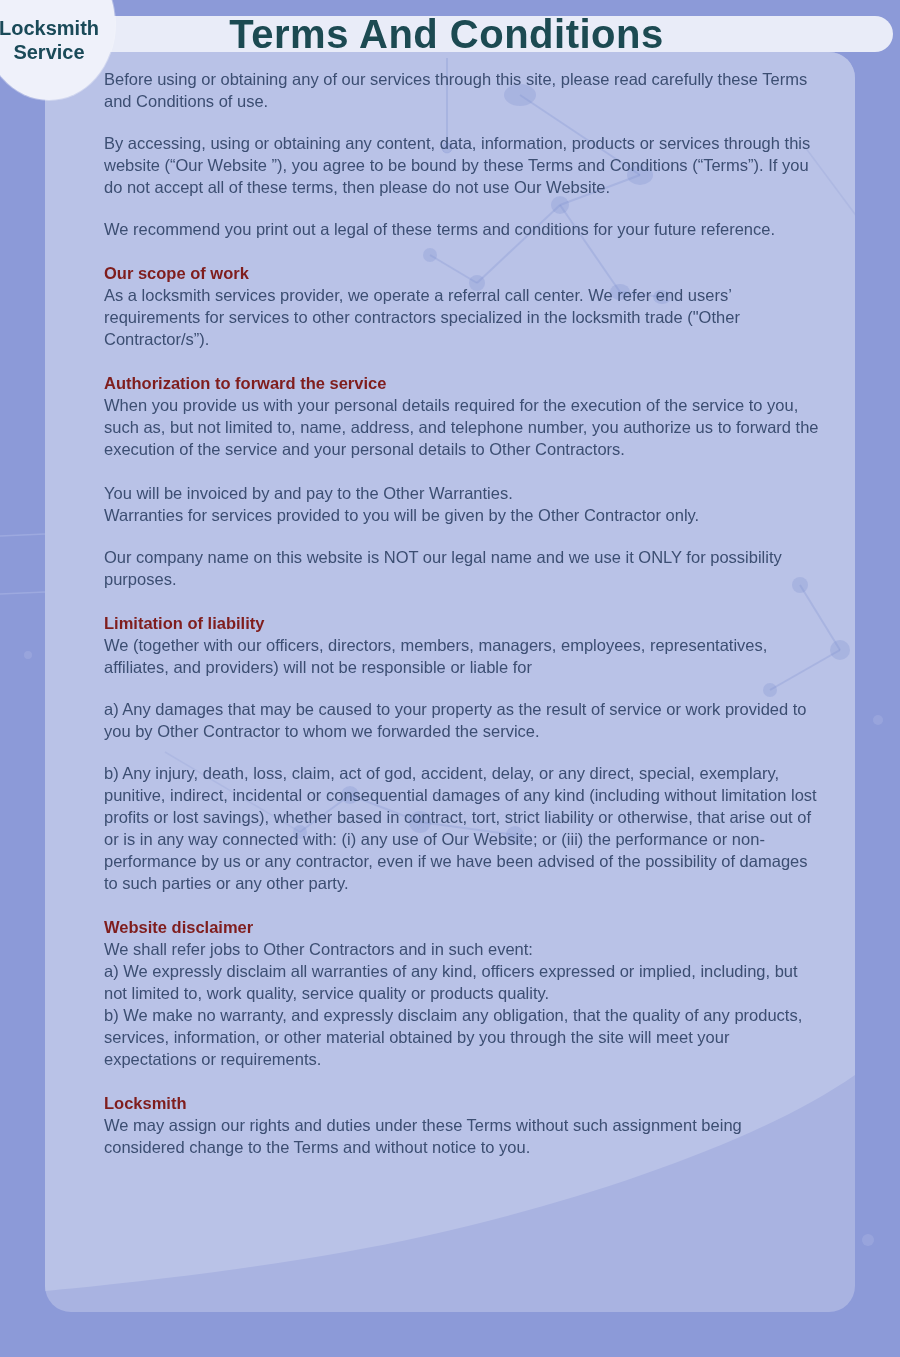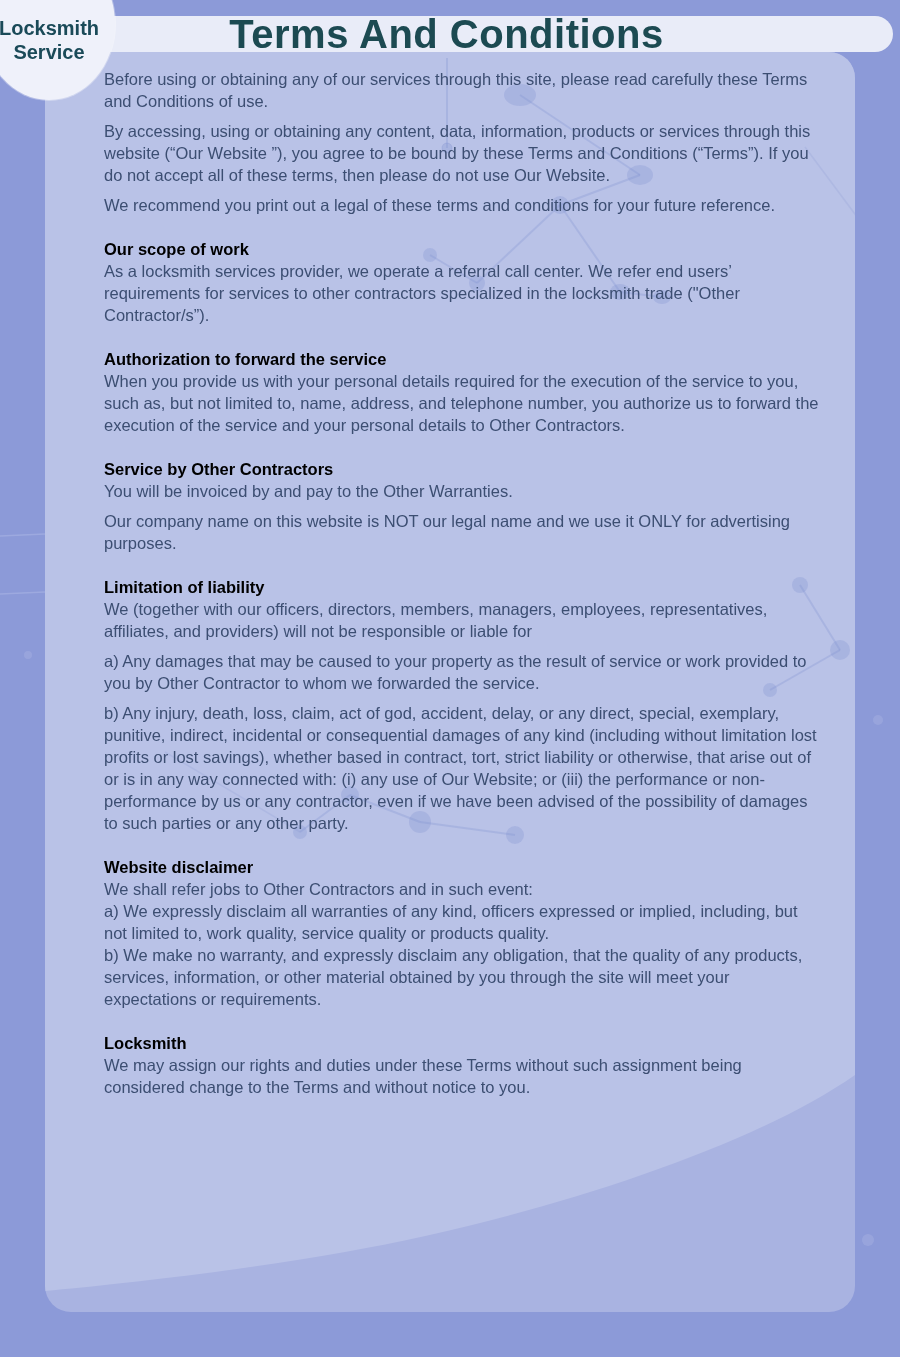--- a/index.html
+++ b/index.html
@@ -75,24 +75,24 @@
     margin:0;
     font-size:16.5px;
     line-height:22px;
     color:#3c4e72;
   }
   .sec-h{
     margin:0;
     font-size:16.5px;
     line-height:22px;
     font-weight:bold;
-    color:#000000;
+    color:#7f1d1d;
   }
   .section + .section{margin-top:22px;}
-  .group + .group{margin-top:8px;}
+  .group + .group{margin-top:20px;}
 </style>
 </head>
 <body>
 
 <div id="screen">
 
   <div id="panel">
     <svg id="panel-sweep" width="810" height="1260" viewBox="0 0 810 1260">
       <path d="M0,0 H810 V1023 C700,1100 480,1168 300,1200 C180,1221 65,1233 0,1239 Z" fill="#b9c2e7"></path>
     </svg>
@@ -168,26 +168,26 @@
           <p>As a locksmith services provider, we operate a referral call center. We refer end users’ requirements for services to other contractors specialized in the locksmith trade ("Other Contractor/s”).</p>
         </div>
       </section>
       <section class="section">
         <h2 class="sec-h">Authorization to forward the service</h2>
         <div class="group">
           <p>When you provide us with your personal details required for the execution of the service to you, such as, but not limited to, name, address, and telephone number, you authorize us to forward the execution of the service and your personal details to Other Contractors.</p>
         </div>
       </section>
       <section class="section">
-        <h2 class="sec-h">Service by Other Contractors</h2>
         <div class="group">
           <p>You will be invoiced by and pay to the Other Warranties.</p>
-        </div>
-        <div class="group">
-          <p>Our company name on this website is NOT our legal name and we use it ONLY for advertising purposes.</p>
+          <p>Warranties for services provided to you will be given by the Other Contractor only.</p>
+        </div>
+        <div class="group">
+          <p>Our company name on this website is NOT our legal name and we use it ONLY for possibility purposes.</p>
         </div>
       </section>
       <section class="section">
         <h2 class="sec-h">Limitation of liability</h2>
         <div class="group">
           <p>We (together with our officers, directors, members, managers, employees, representatives, affiliates, and providers) will not be responsible or liable for</p>
         </div>
         <div class="group">
           <p>a) Any damages that may be caused to your property as the result of service or work provided to you by Other Contractor to whom we forwarded the service.</p>
         </div>

